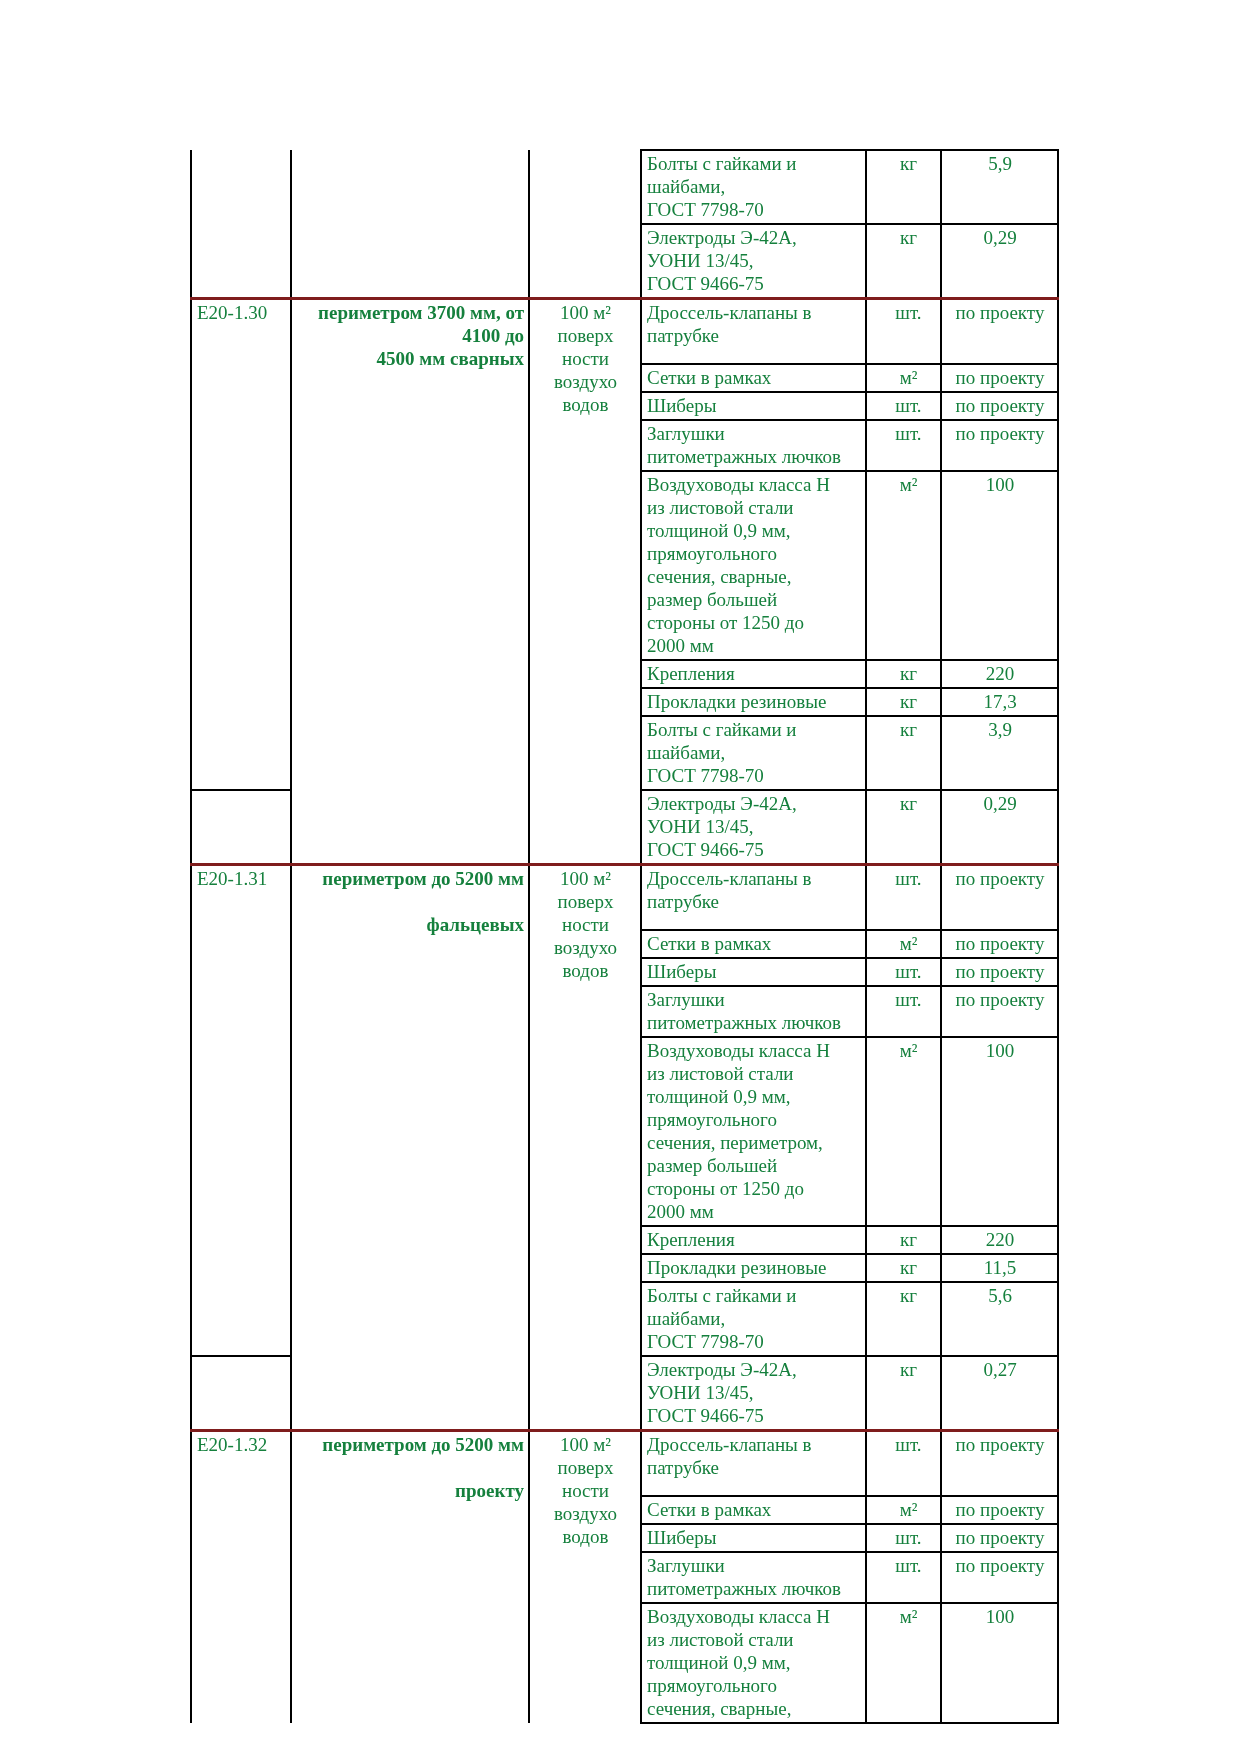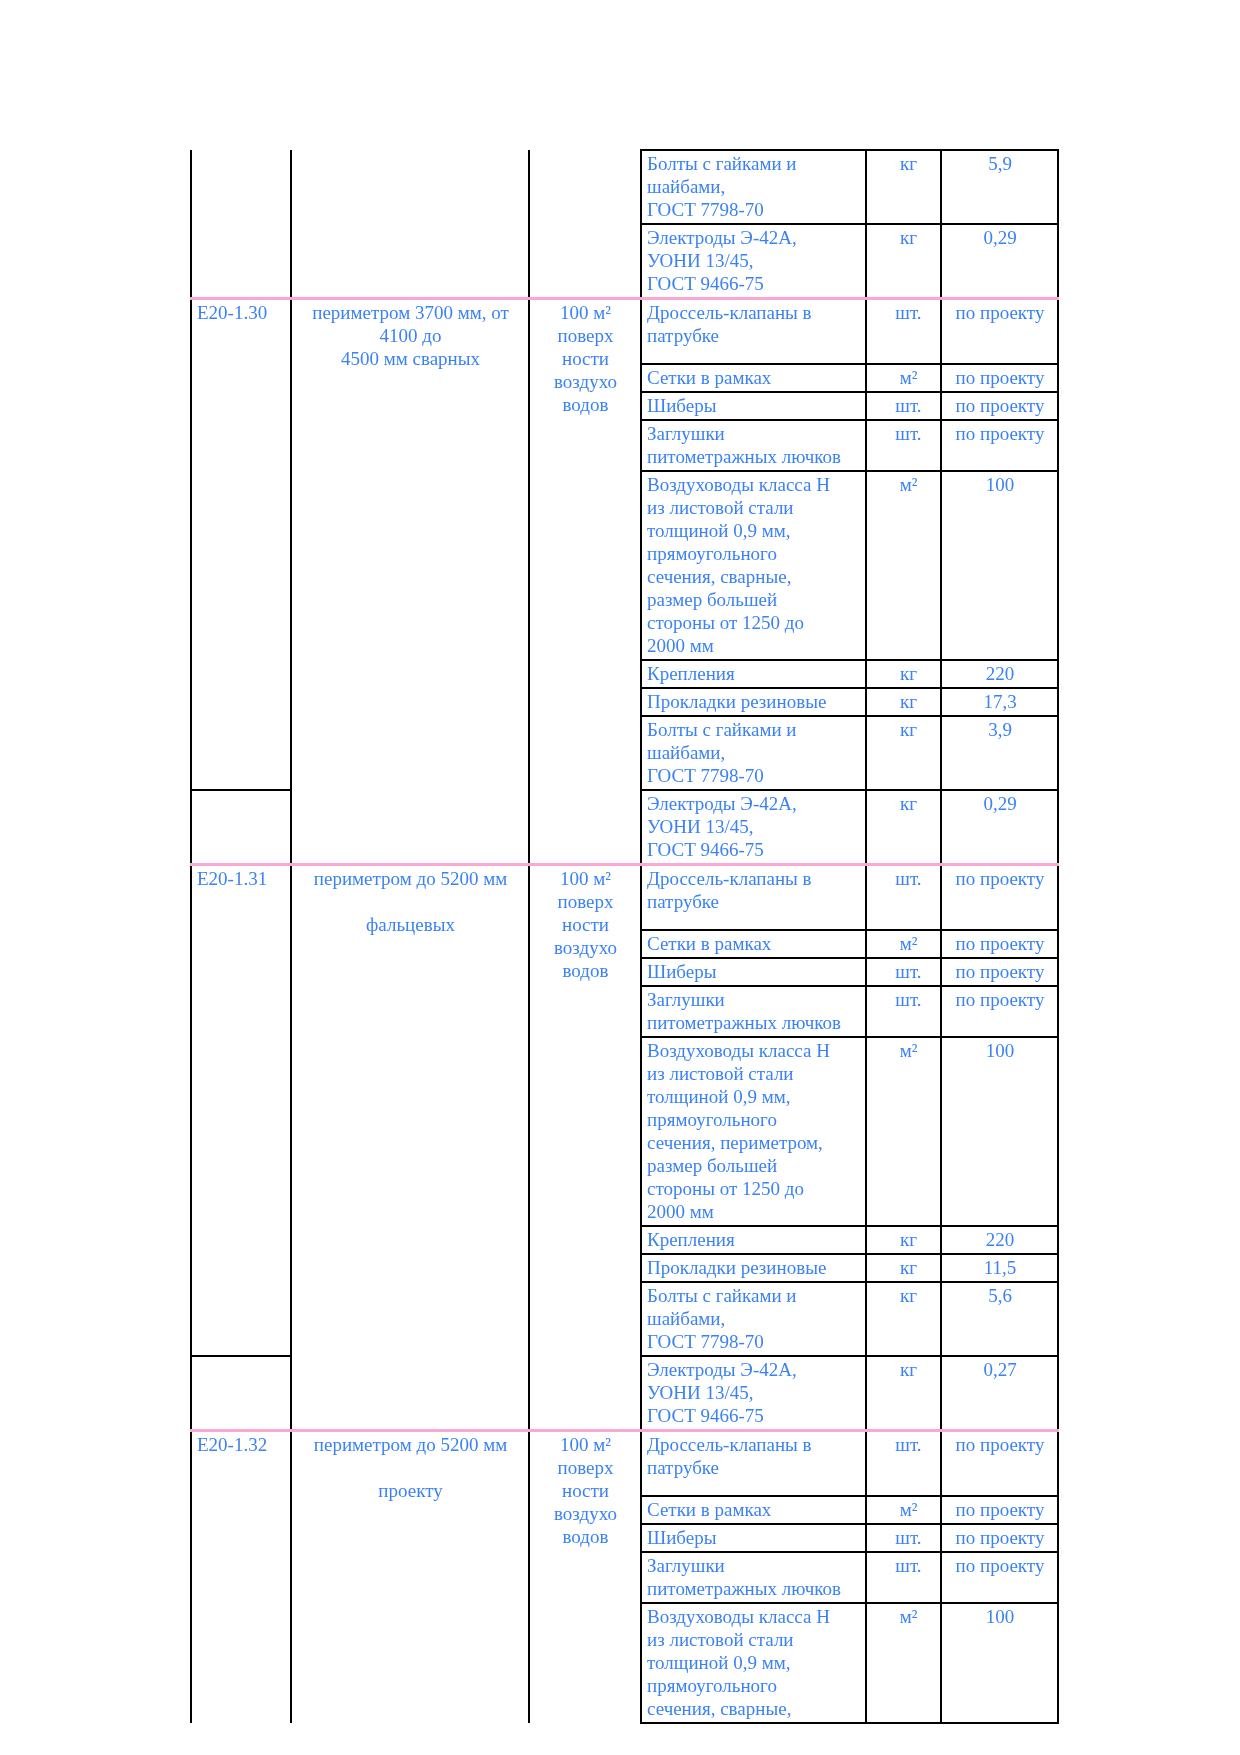--- a/index.html
+++ b/index.html
@@ -1,43 +1,43 @@
 <!DOCTYPE html>
 <html><head>
 <meta charset="utf-8">
 <style>
   html,body{margin:0;padding:0;background:#ffffff;}
   .page{
     position:relative;width:1240px;height:1755px;background:#ffffff;
-    font-family:"Liberation Serif","DejaVu Serif",serif;color:#3b82f6;
+    font-family:"Liberation Serif","DejaVu Serif",serif;color:#15803d;
     overflow:hidden;
   }
   table.norm{
     position:absolute;left:190px;top:149px;width:867px;
     border-collapse:collapse;table-layout:fixed;
   }
   col.c-code{width:100px;}
   col.c-desc{width:238px;}
   col.c-unit{width:112px;}
   col.c-name{width:225px;}
   col.c-u{width:75px;}
   col.c-qty{width:117px;}
   td{
     border:2px solid #000;vertical-align:top;
     font-size:19px;line-height:23px;
     padding:1px 4px 2px 5px;overflow:hidden;
   }
   .ln{min-height:23px;white-space:nowrap;}
   td.code{text-align:left;padding-left:5px;}
-  td.desc{text-align:center;}
+  td.desc{text-align:right;font-weight:bold;}
   td.unitm{text-align:center;}
   td.matname{text-align:left;}
   td.matunit{text-align:center;padding-left:12px;padding-right:2px;}
   td.qty{text-align:center;}
-  tr.group-start > td{border-top:3px solid #f9a8d4;}
+  tr.group-start > td{border-top:3px solid #7f1d1d;}
   td.no-top{border-top:none;}
   td.no-bottom{border-bottom:none;}
   td.tall{height:60px;margin-left:13px;}
 </style>
 </head>
 <body>
 
 <div class="page">
   <table class="norm">
     <colgroup>

